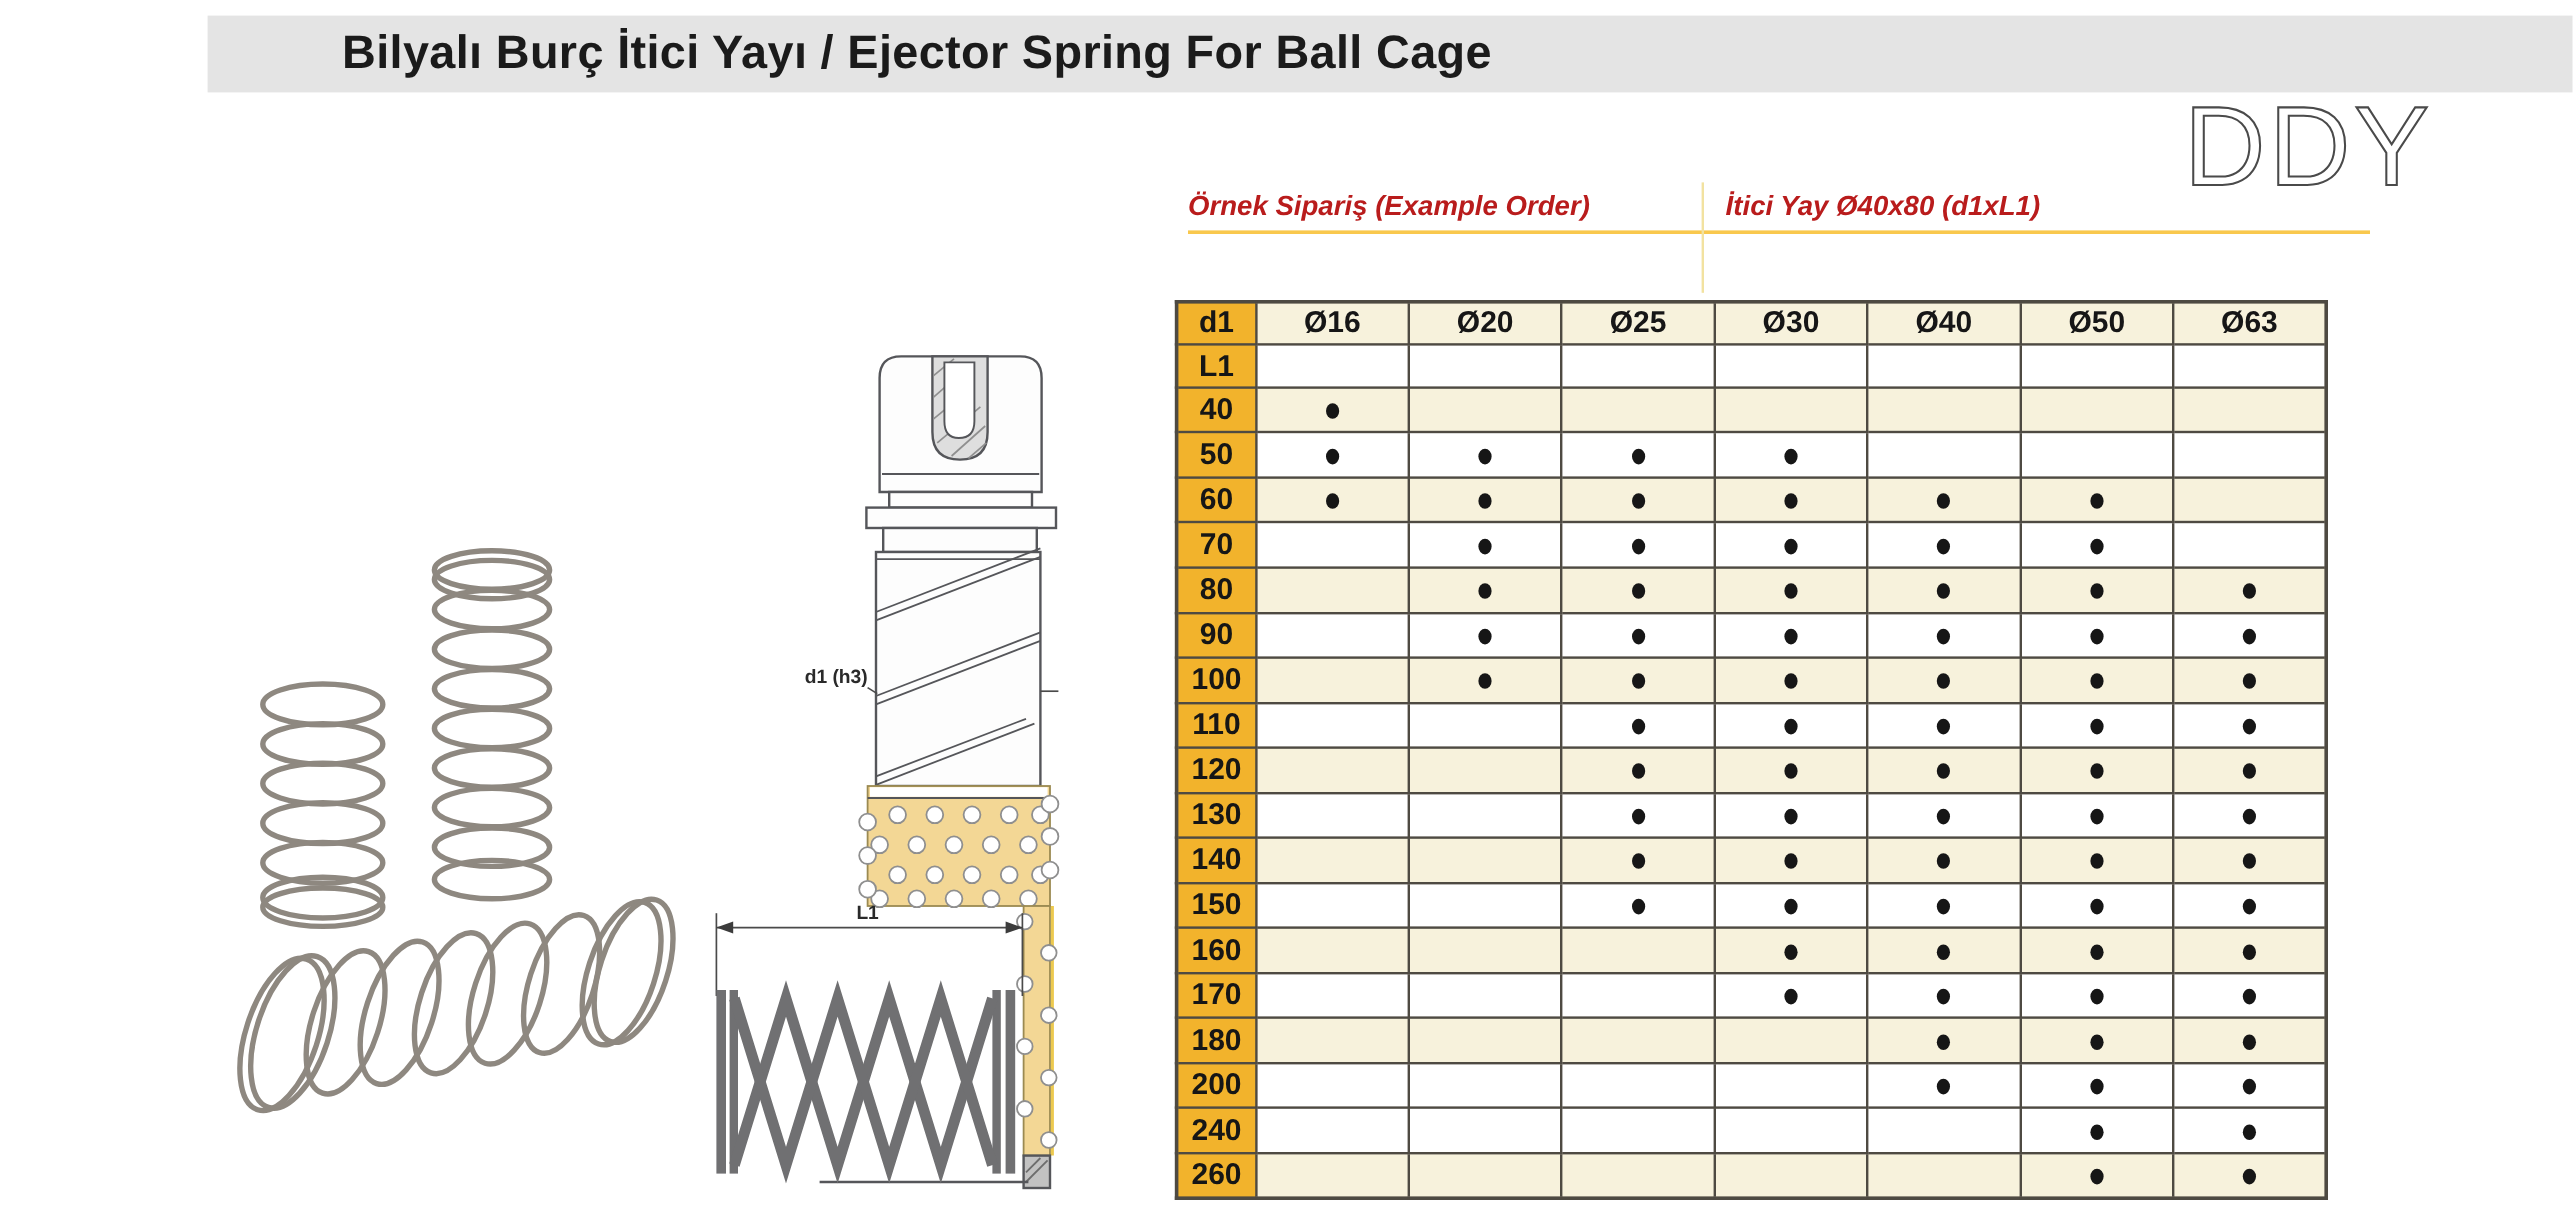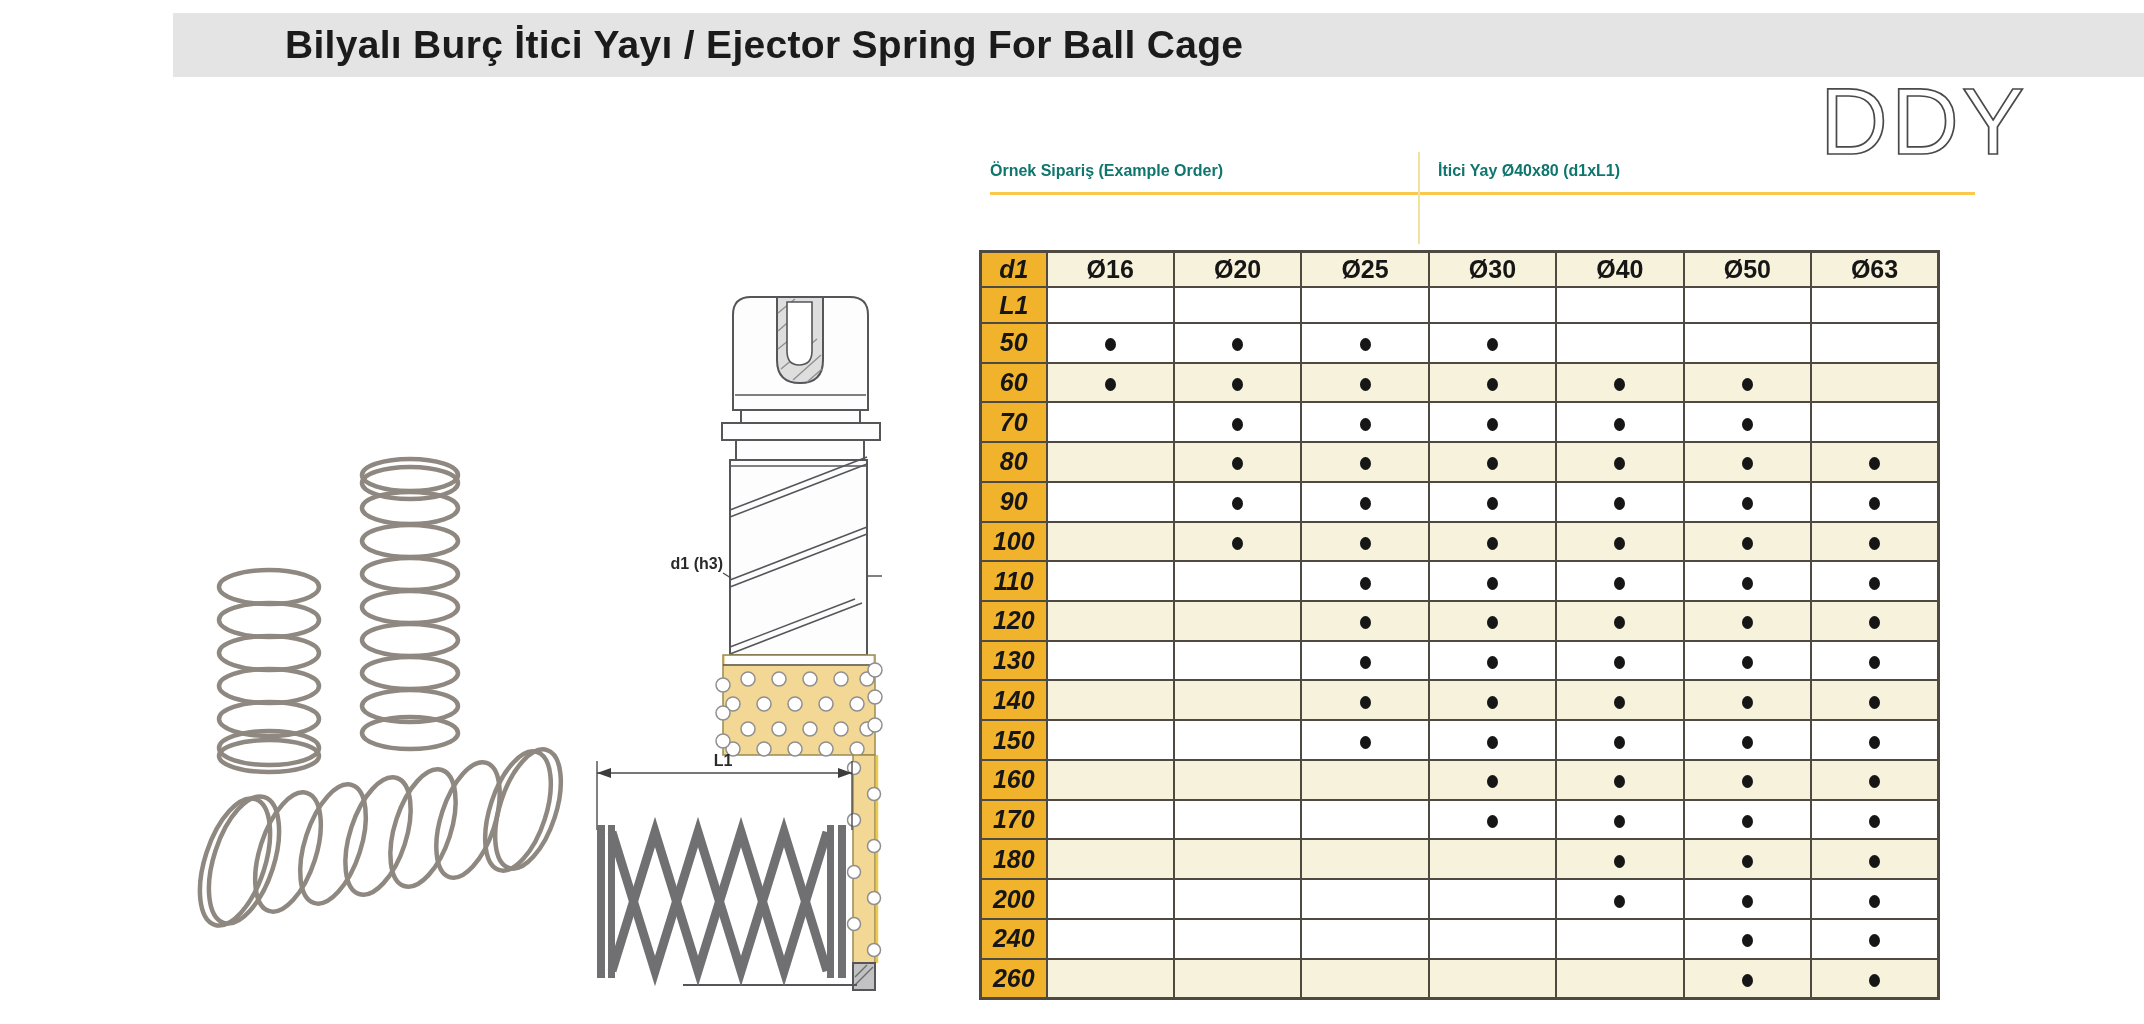--- a/index.html
+++ b/index.html
@@ -13,35 +13,35 @@
              font-size:39px;font-weight:bold;letter-spacing:.3px;color:#1b1b1b;}
 
   
   .ddy-svg{position:absolute;left:1818px;top:72px;width:210px;height:100px;}
   .ddy-svg text{font-family:"Liberation Sans",sans-serif;font-size:94px;
              letter-spacing:3px;fill:none;stroke:var(--ddy-stroke);stroke-width:1.7px;}
 
   
   .order-box{position:absolute;left:990px;top:150px;width:985px;height:96px;
              display:grid;grid-template-columns:428px 1fr;grid-template-rows:42px 54px;}
-  .order-box .cell{display:flex;align-items:center;font-size:16px;font-weight:bold;color:#0f766e;}
+  .order-box .cell{display:flex;align-items:center;font-size:23px;font-weight:bold;color:#b91c1c;font-style:italic;}
   .order-box .value{padding-left:20px;}
   .order-hline{position:absolute;left:990px;top:192px;width:985px;height:3px;
              background:var(--divider-yellow);}
   .order-vline{position:absolute;left:1418px;top:152px;width:2px;height:92px;
              background:var(--pale-divider);}
 
   
   .table-wrap{position:absolute;left:979px;top:250px;width:961px;height:750px;}
   #avail{width:100%;height:100%;border-collapse:collapse;table-layout:fixed;
          border:3px solid var(--table-border);}
   #avail tr{height:35.7px;}
   #avail th,#avail td{border:2px solid var(--table-border);padding:0;text-align:center;
          vertical-align:middle;font-size:25px;font-weight:bold;color:#161616;line-height:1;}
-  #avail .ycell{background:var(--accent-yellow);font-style:italic;}
+  #avail .ycell{background:var(--accent-yellow);}
   #avail .hcell{background:var(--row-cream);text-align:center;}
   #avail .cream{background:var(--row-cream);}
   #avail .white{background:#ffffff;}
   .dot{display:inline-block;width:11px;height:13px;border-radius:50%;
        background:var(--dot-black);}
 
   
   .photo-svg{position:absolute;left:140px;top:430px;width:480px;height:560px;}
   .drawing-svg{position:absolute;left:555px;top:285px;width:405px;height:740px;}
   .spring-line{stroke:var(--photo-spring);stroke-width:4.5;fill:none;}
@@ -242,20 +242,30 @@
             <td class="white"></td>
             <td class="white"></td>
             <td class="white"></td>
             <td class="white"></td>
             <td class="white"></td>
             <td class="white"></td>
           </tr>
         </thead>
         <tbody>
           <tr>
+            <th class="ycell">40</th>
+            <td class="cream"><span class="dot"></span></td>
+            <td class="cream"></td>
+            <td class="cream"></td>
+            <td class="cream"></td>
+            <td class="cream"></td>
+            <td class="cream"></td>
+            <td class="cream"></td>
+          </tr>
+          <tr>
             <th class="ycell">50</th>
             <td class="white"><span class="dot"></span></td>
             <td class="white"><span class="dot"></span></td>
             <td class="white"><span class="dot"></span></td>
             <td class="white"><span class="dot"></span></td>
             <td class="white"></td>
             <td class="white"></td>
             <td class="white"></td>
           </tr>
           <tr>

